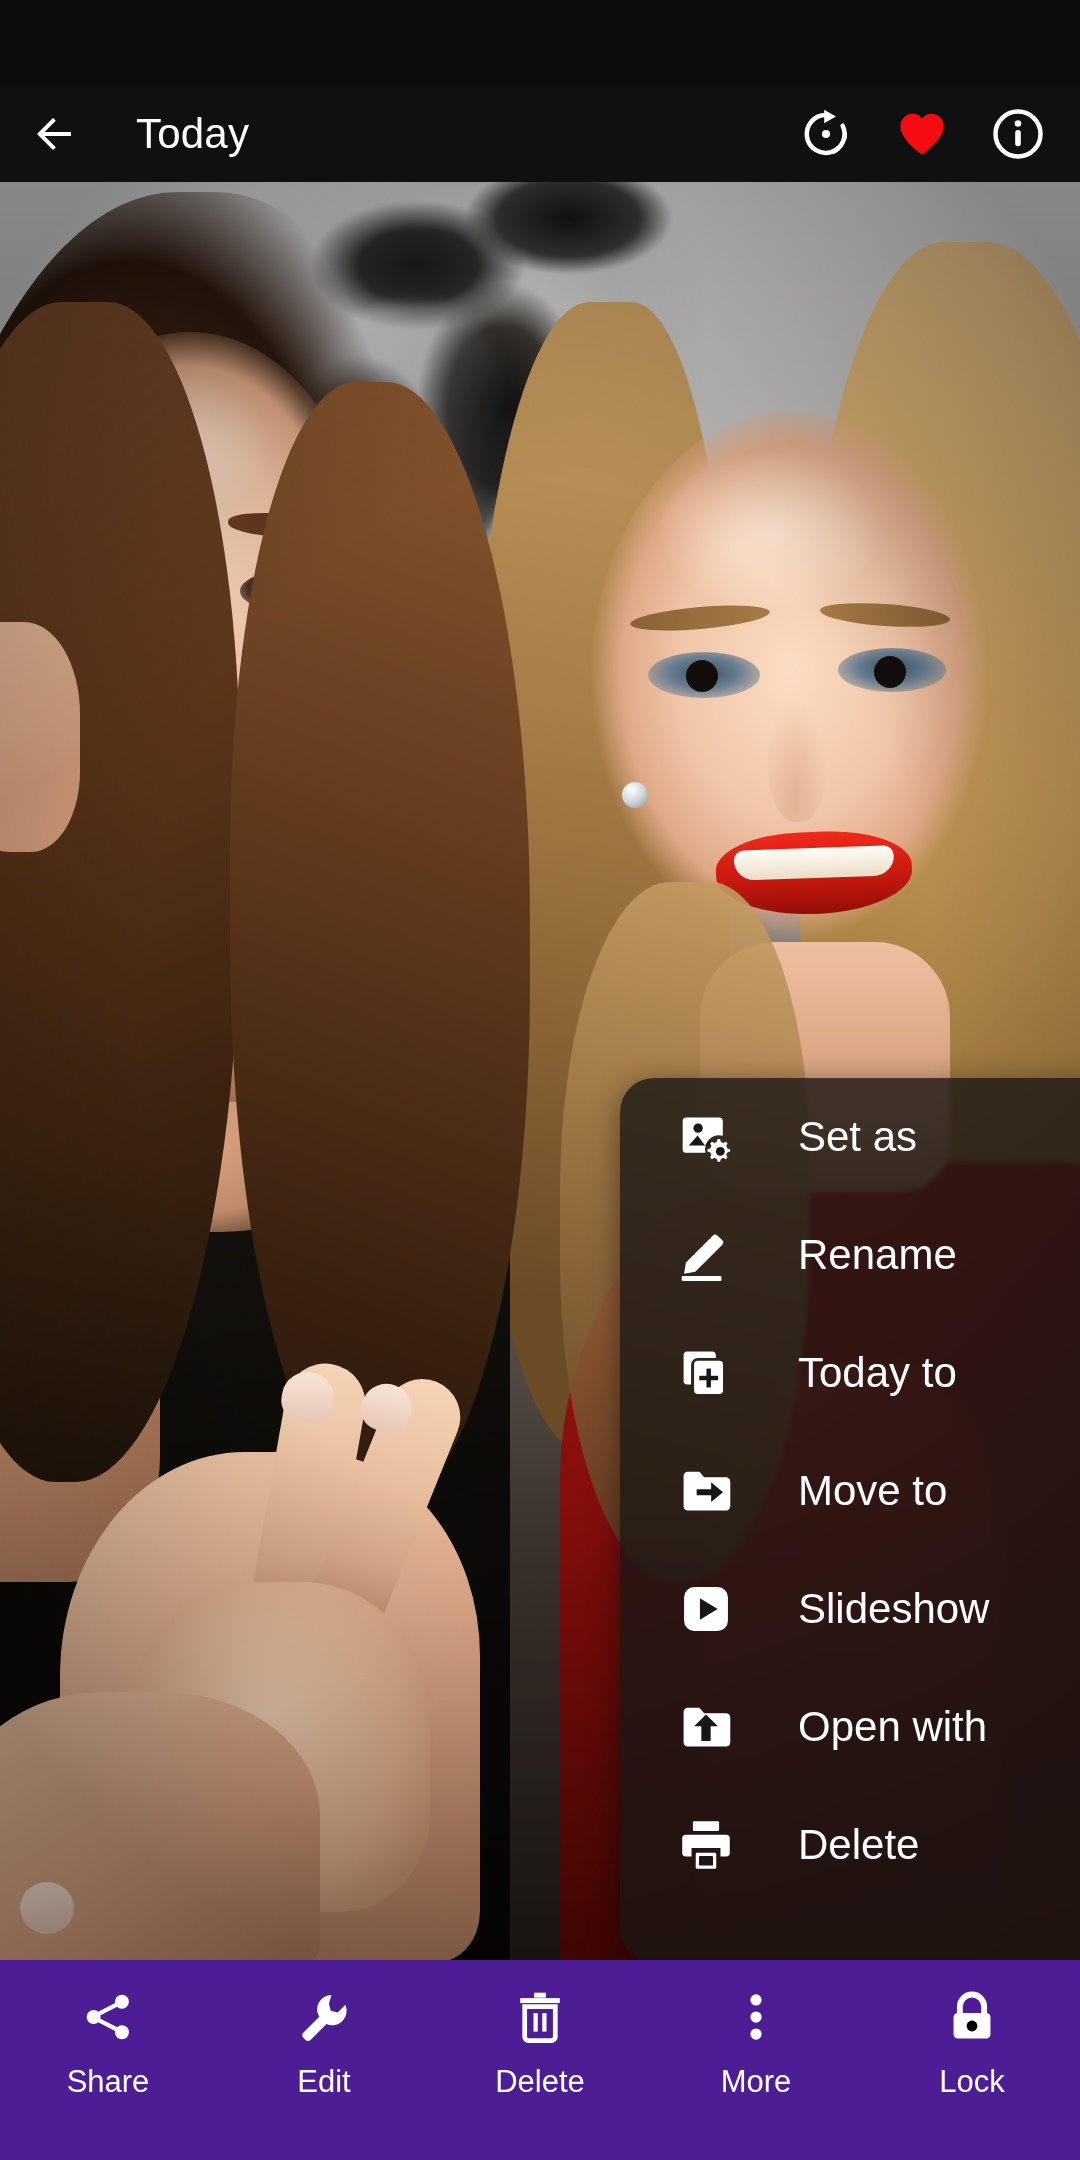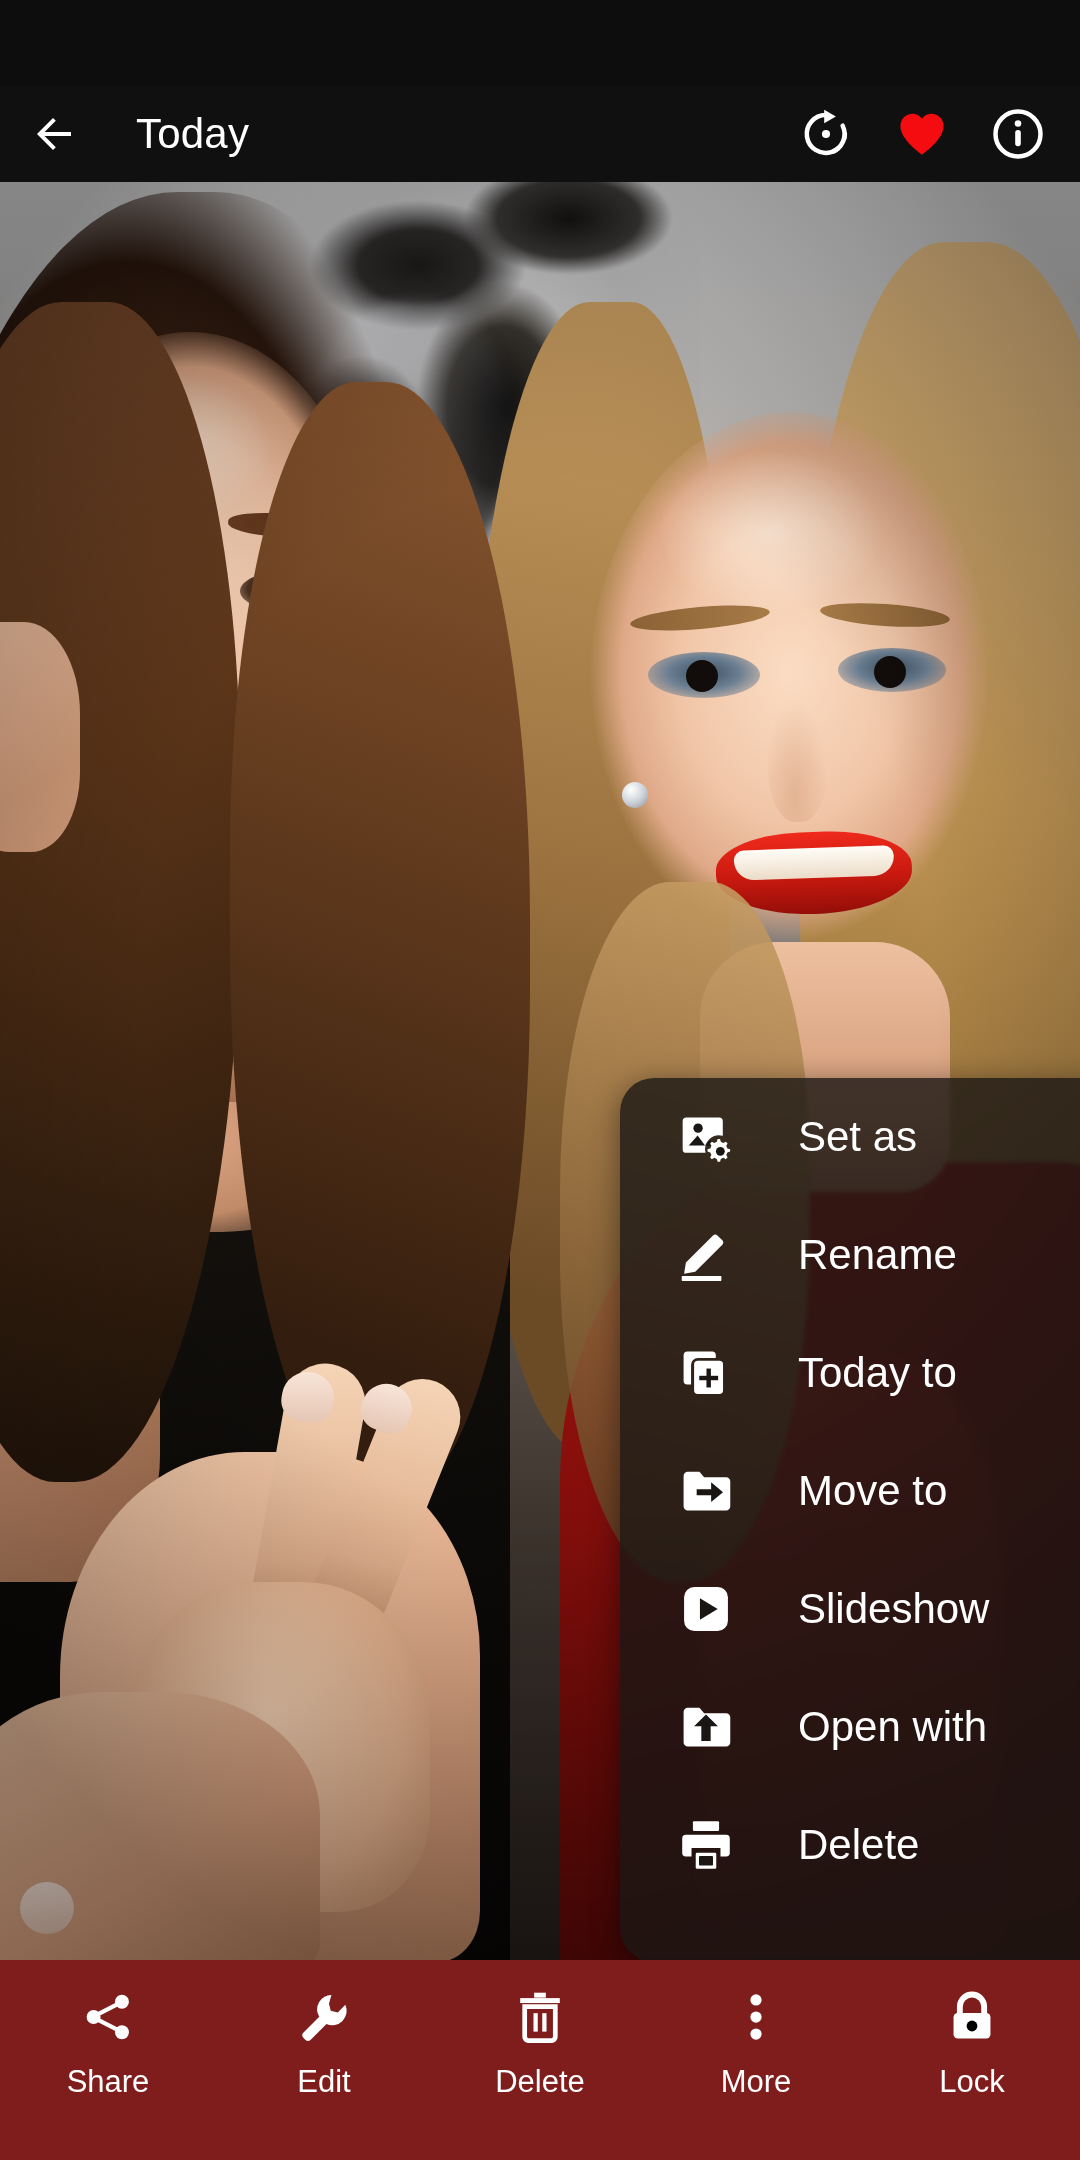--- a/index.html
+++ b/index.html
@@ -358,21 +358,21 @@
     font-size:42px;
     font-weight:normal;
     white-space:nowrap;
     line-height:1;
   }
 
   
   #bottom-bar {
     position:absolute; left:0; top:1960px;
     width:1080px; height:200px;
-    background:#7f1d1d;
+    background:#4c1d95;
     display:flex; align-items:flex-end;
     z-index:40;
   }
   .bottom-item {
     flex:1 1 0;
     height:200px;
     display:flex; flex-direction:column;
     align-items:center; justify-content:flex-start;
     padding-top:28px;
     cursor:pointer;

